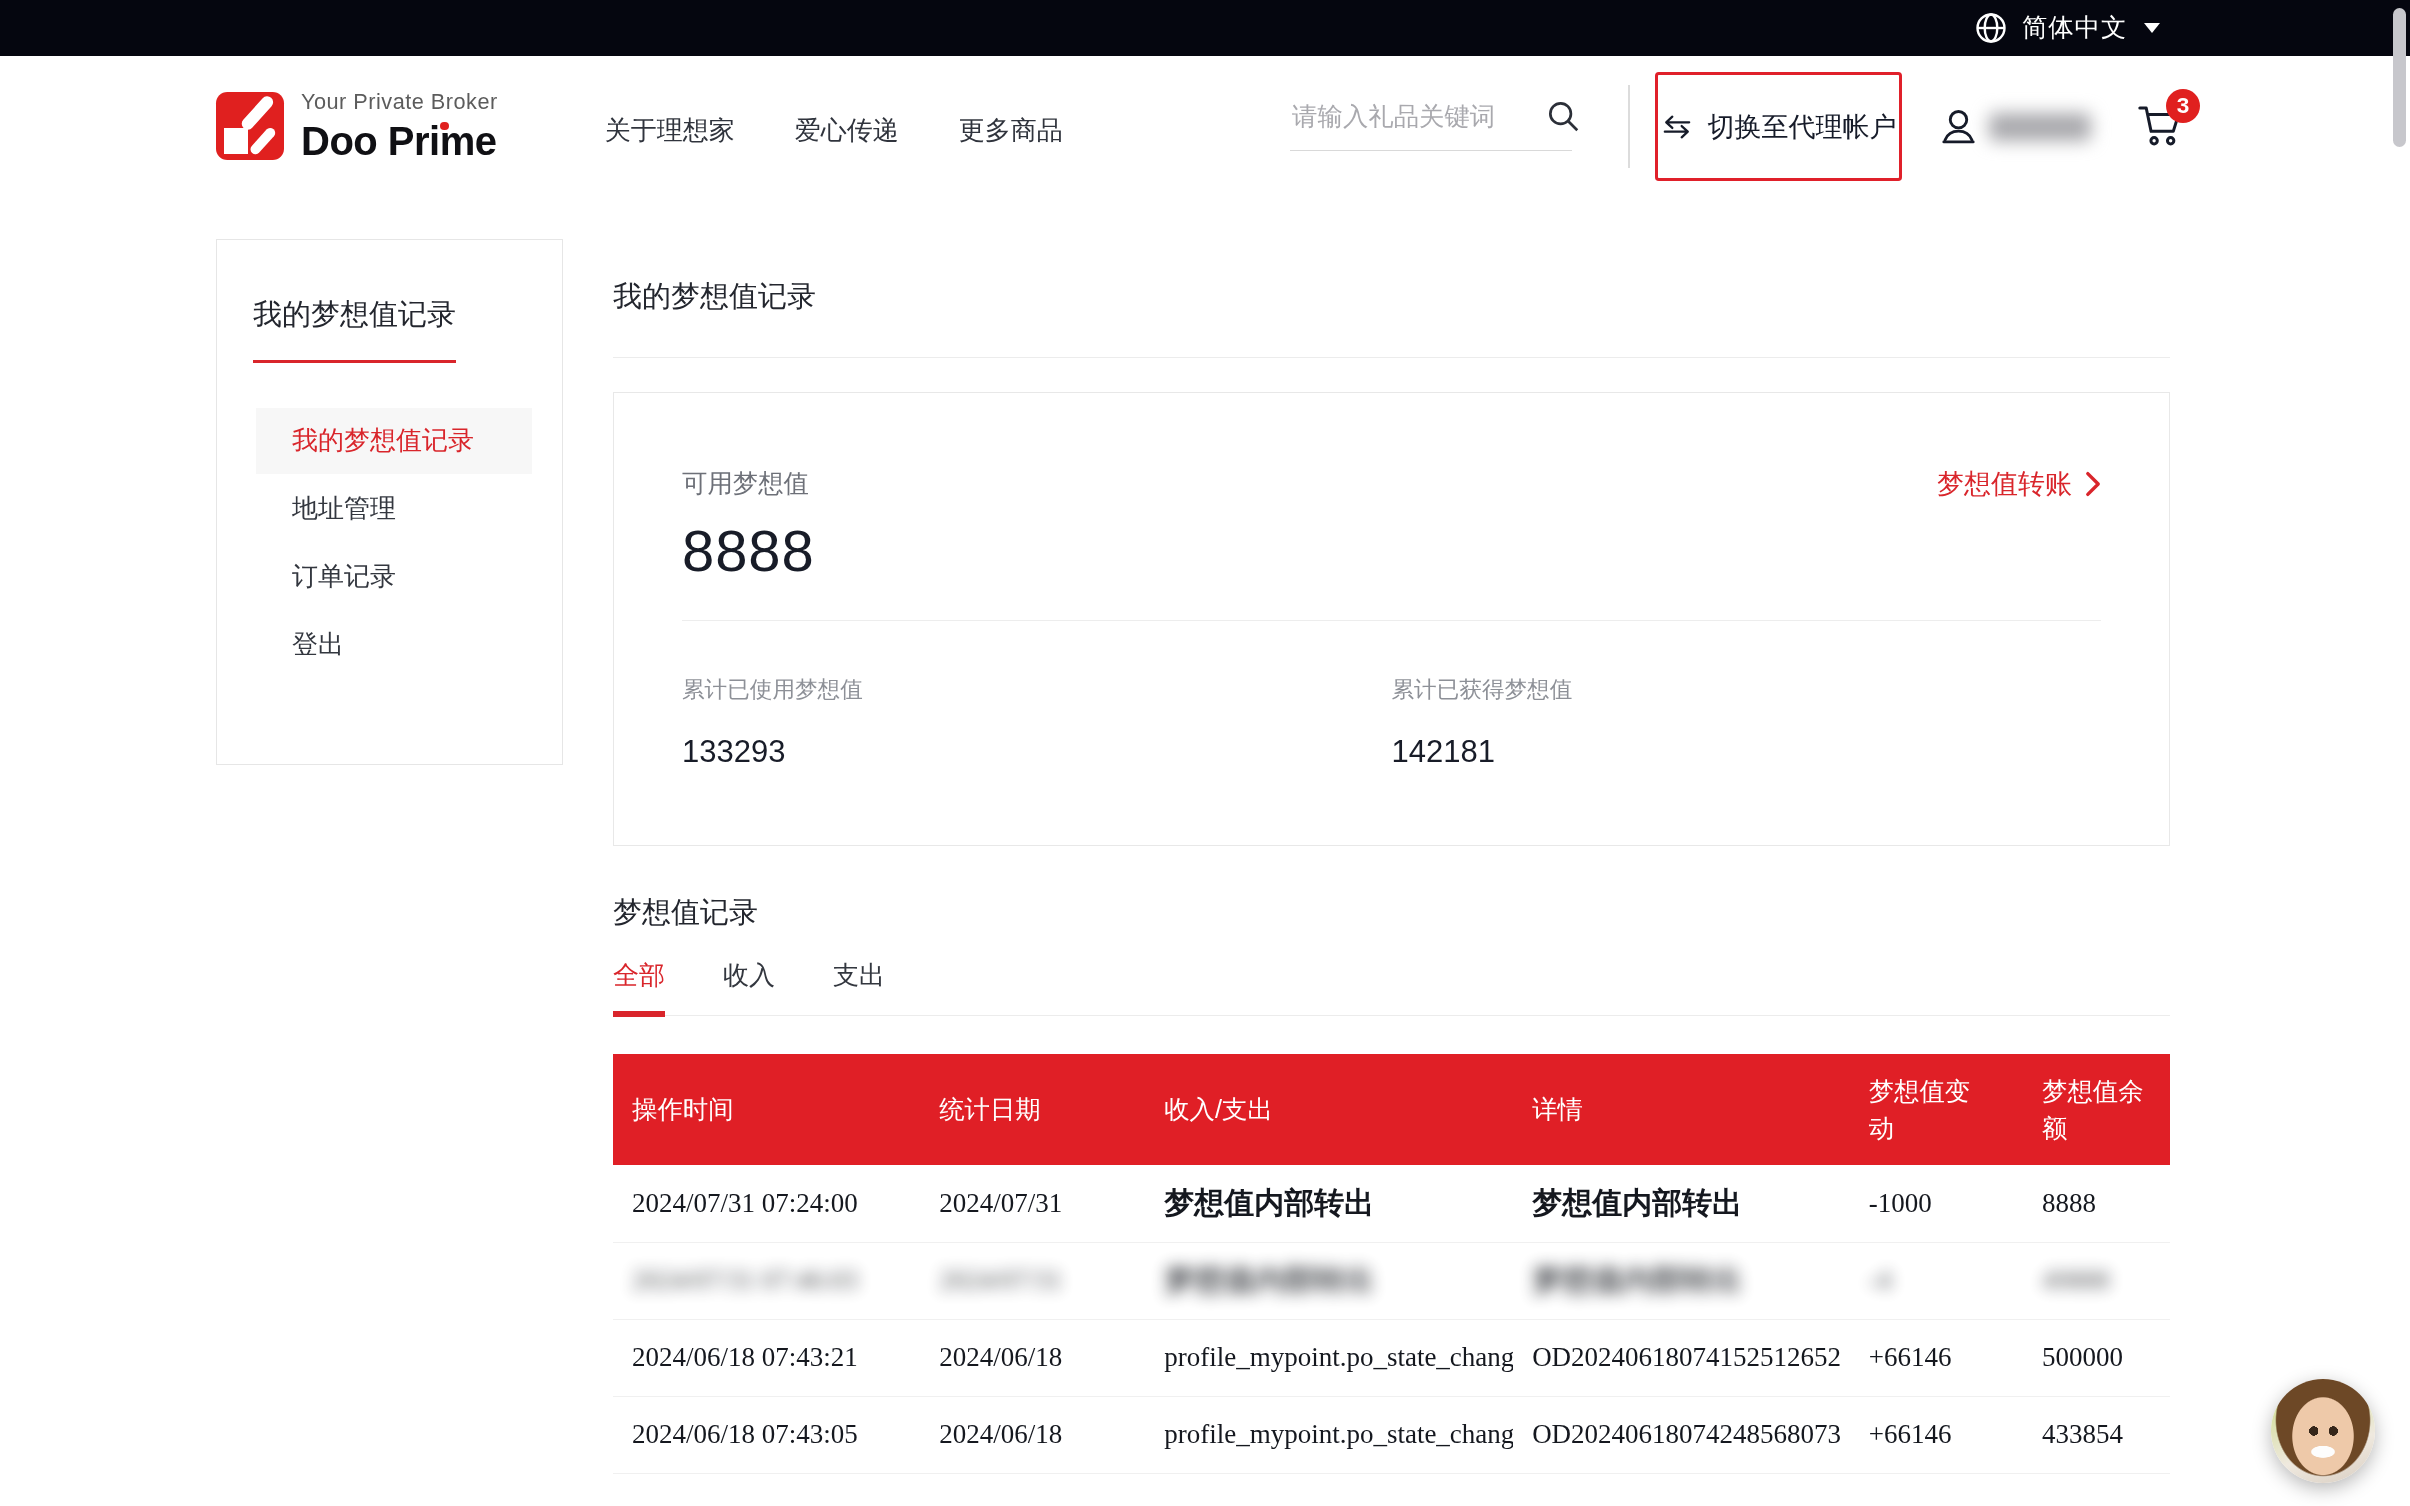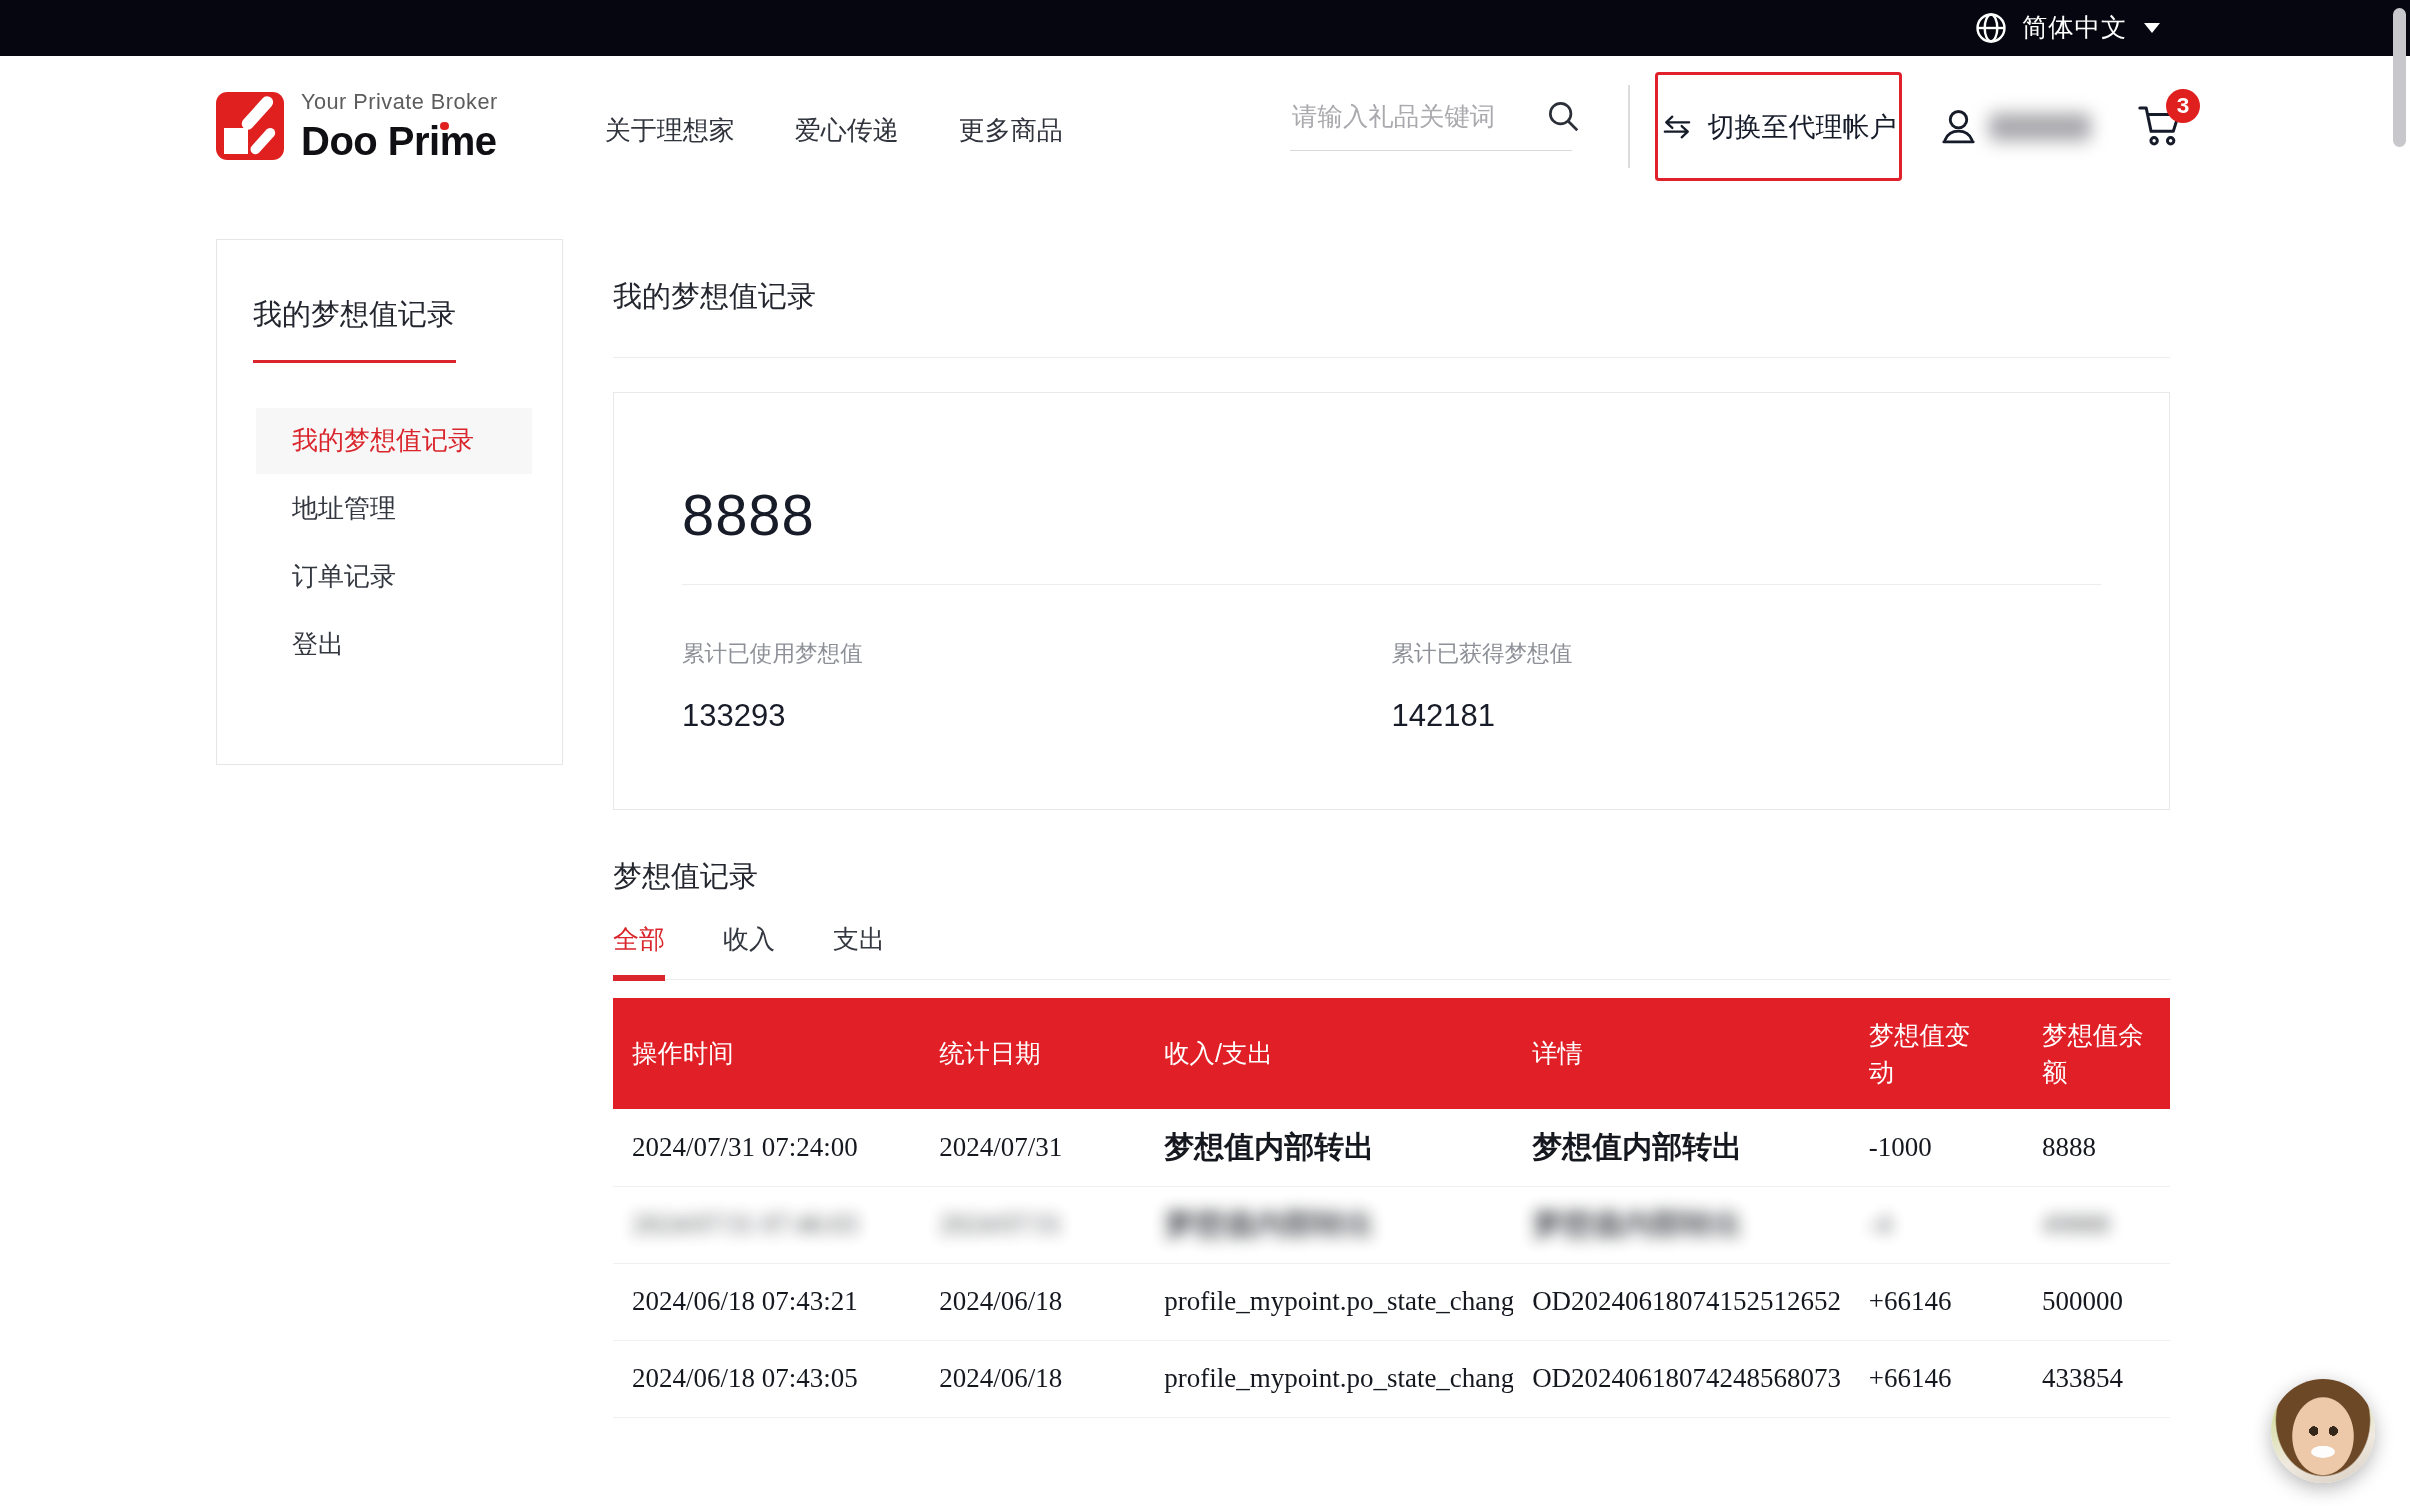--- a/index.html
+++ b/index.html
@@ -89,21 +89,21 @@
   .stats { display:flex; margin-top:53px; }
   .stat { flex:1; }
   .stat-label { font-size:22.6px; color:#8d9097; }
   .stat-value { font-size:31px; color:#181c28; margin-top:29px; font-weight:500; }
   
   .records-title { font-size:29px; font-weight:normal; color:#23262e; margin-top:47px; }
   .tabs { display:flex; gap:58px; margin-top:24.5px; border-bottom:1.9px solid #ececec; }
   .tab { font-size:26px; color:#33373f; padding-bottom:22.6px; cursor:pointer; position:relative; }
   .tab.active { color:#d9252b; }
   .tab.active::after { content:""; position:absolute; left:0; right:0; bottom:-1.9px; height:5.6px; background:#d9252b; }
-  table.records { width:100%; border-collapse:collapse; margin-top:18px; table-layout:fixed; }
+  table.records { width:100%; border-collapse:collapse; margin-top:38px; table-layout:fixed; }
   col.c1{width:303px} col.c2{width:222px} col.c3{width:363px} col.c4{width:332px} col.c5{width:171px} col.c6{width:145px}
   thead th {
     background:#e01f26; color:#fff; font-weight:normal; font-size:25.4px; text-align:left;
     height:111px; padding-left:19px; vertical-align:middle; line-height:1.45;
   }
   thead th .narrow { display:inline-block; width:115px; }
   tbody td {
     height:77px; padding-left:19px; font-size:27px; color:#15181f;
     font-family:"Liberation Serif","DejaVu Serif",serif;
     border-bottom:1.9px solid #f0f0f0; vertical-align:middle; white-space:nowrap; overflow:hidden;
@@ -199,20 +199,29 @@
       <div class="side-item">订单记录</div>
       <div class="side-item">登出</div>
     </div>
   </aside>
 
   <main class="content">
     <h1 class="content-title">我的梦想值记录</h1>
     <hr class="h-rule">
 
     <section class="summary-card">
+      <div class="card-top">
+        <span class="avail-label">可用梦想值</span>
+        <span class="transfer-link">
+          <span>梦想值转账</span>
+          <svg width="16" height="26" viewBox="0 0 12 20" fill="none" stroke="#d9252b" stroke-width="2.6" stroke-linecap="round" stroke-linejoin="round">
+            <polyline points="2,2 10,10 2,18"></polyline>
+          </svg>
+        </span>
+      </div>
       <div class="avail-value">8888</div>
       <hr class="card-rule">
       <div class="stats">
         <div class="stat">
           <div class="stat-label">累计已使用梦想值</div>
           <div class="stat-value">133293</div>
         </div>
         <div class="stat">
           <div class="stat-label">累计已获得梦想值</div>
           <div class="stat-value">142181</div>

